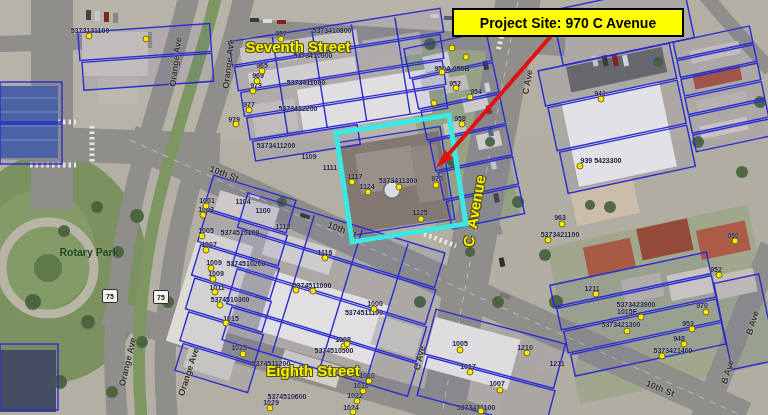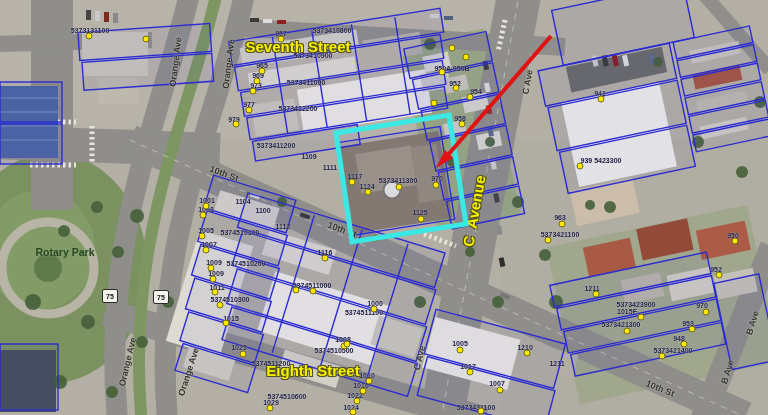--- a/index.html
+++ b/index.html
@@ -9,21 +9,21 @@
   }
   body{margin:0;background:#222;}
   .map{position:relative;width:768px;height:415px;overflow:hidden;
        font-family:"Liberation Sans",sans-serif;background:#b3afa4;}
   .map svg{position:absolute;left:0;top:0;}
   #labels{position:absolute;left:0;top:0;width:768px;height:415px;padding-left:12px;}
   .lbl{position:absolute;white-space:pre;pointer-events:none;line-height:1;}
   .lbl-street{font-size:15px;font-weight:bold;color:var(--street-label);
     text-shadow:1px 1px 0 #55511a,-1px -1px 0 #55511a,1px -1px 0 #55511a,-1px 1px 0 #55511a;}
   .lbl-road{font-size:9px;font-weight:bold;color:var(--road-label);text-shadow:0 0 2px #d4d2c8;}
-  .lbl-park{font-size:10.5px;font-weight:bold;color:#234620;text-shadow:0 0 2px #90a87e;}
+  .lbl-park{font-size:10.5px;font-weight:bold;color:#234620;text-shadow:0 0 2px #90a87e;margin-left:24px;}
   .lbl-parcel{font-size:7px;font-weight:bold;color:var(--parcel-label);text-shadow:0 0 1px #dbd9d2;}
   .dot{position:absolute;width:5px;height:5px;border-radius:50%;background:#ffe800;
        border:1px solid #6b6b1a;transform:translate(-50%,-50%);}
   .shield{position:absolute;transform:translate(-50%,-50%);width:14px;height:12px;background:#f5f3ed;
        border:1px solid #2a2a2a;border-radius:2px;font-size:7px;font-weight:bold;color:#111;
        display:flex;align-items:center;justify-content:center;}
   .callout{position:absolute;left:452px;top:8px;width:228px;height:25px;background:var(--callout-bg);
        border:2px solid var(--callout-border);display:flex;align-items:center;justify-content:center;
        font-size:14px;font-weight:bold;color:#000;}
   .parcels rect, .parcels line{stroke:var(--parcel-line);stroke-width:1.4;fill:rgba(45,45,215,0.05);}
@@ -422,13 +422,16 @@
     </div>
 
   <svg width="768" height="415" viewBox="0 0 768 415">
     <polygon points="336,133 449,115 466,224 352,242" fill="none" stroke="var(--site-highlight)" stroke-width="5"></polygon>
     <g>
       <line x1="551" y1="36" x2="447" y2="156" stroke="var(--arrow)" stroke-width="4"></line>
       <polygon points="436,168 445,150 453,158" fill="var(--arrow)"></polygon>
     </g>
   </svg>
 
+  <div class="callout">
+    <span>Project Site: 970 C Avenue</span>
+  </div>
 </div>
 
 </body></html>

